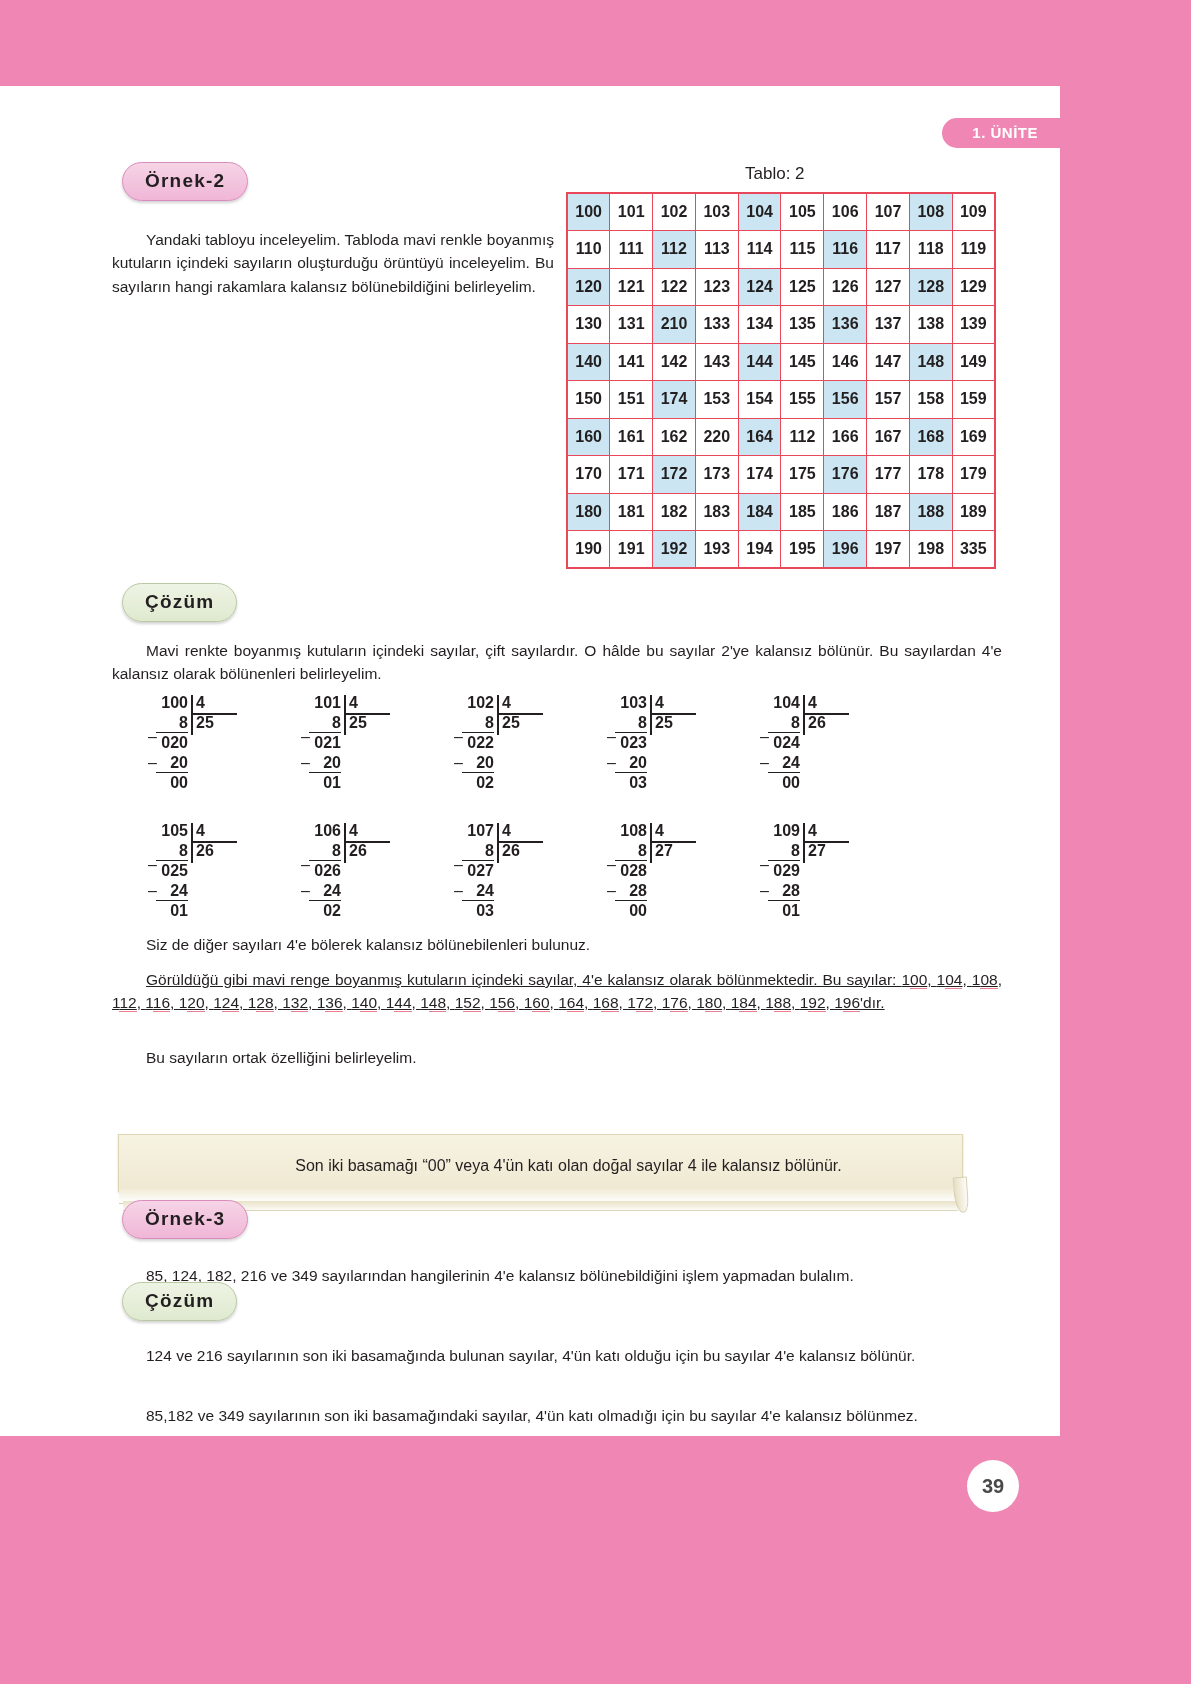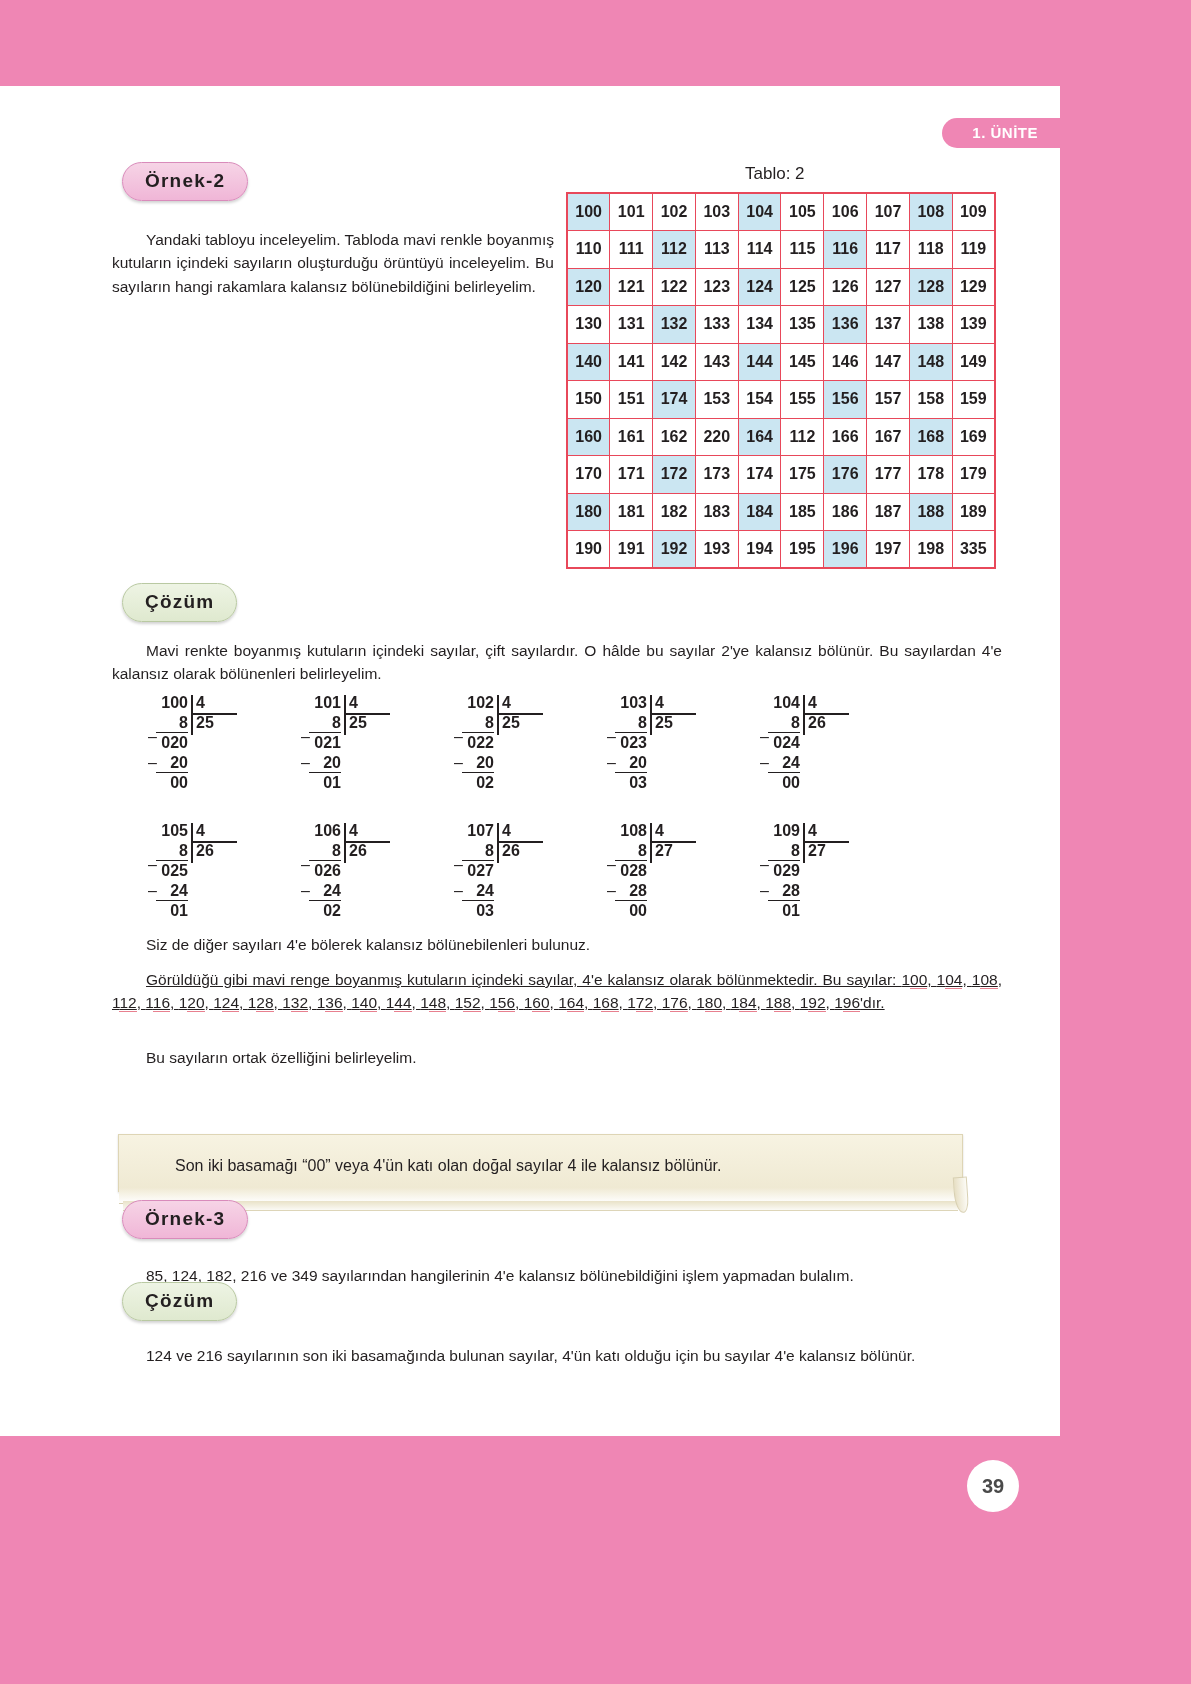--- a/index.html
+++ b/index.html
@@ -103,20 +103,21 @@
   .ubar2 { position:absolute; left:16px; top:78px; width:32px; height:1.4px; background:#231f20; }
   .rem2 { position:absolute; left:0; top:80px; width:48px; text-align:right; }
   
   .und { border-bottom: 1.5px solid #e8808f; }
   
   .rulebox {
     position:absolute;
     background: linear-gradient(#f7f3e2, #efe9d2);
     border:1px solid #ded5b5;
     box-shadow: 0 1px 2px rgba(0,0,0,.15);
+    text-align: center;
   }
   .rulebox .rtext {
     font-size:16px; color:#231f20; padding: 22px 0 0 56px;
   }
   .rule-page {
     position:absolute; left:0; bottom:-13px; width:100%; height:16px;
     background: linear-gradient(#f0ead4, #ffffff);
     border-bottom:1px solid #d8d0b2;
   }
   .rule-page2 {
@@ -194,21 +195,21 @@
             <td class="hl">124</td>
             <td>125</td>
             <td>126</td>
             <td>127</td>
             <td class="hl">128</td>
             <td>129</td>
           </tr>
           <tr>
             <td>130</td>
             <td>131</td>
-            <td class="hl">132</td>
+            <td class="hl">210</td>
             <td>133</td>
             <td>134</td>
             <td>135</td>
             <td class="hl">136</td>
             <td>137</td>
             <td>138</td>
             <td>139</td>
           </tr>
           <tr>
             <td class="hl">140</td>
@@ -466,16 +467,17 @@
   </div>
 
   <p class="body indent abs" style="left:112px; top:1178px; width:890px;">85, 124, 182, 216 ve 349 sayılarından hangilerinin 4'e kalansız bölünebildiğini işlem yapmadan bulalım.</p>
 
   <div class="abs" style="left:122px; top:1196px;">
     <span class="pill pill-green">Çözüm</span>
   </div>
 
   <p class="body indent abs" style="left:112px; top:1258px; width:890px;">124 ve 216 sayılarının son iki basamağında bulunan sayılar, 4'ün katı olduğu için bu sayılar 4'e kalansız bölünür.</p>
 
+  <p class="body indent abs" style="left:112px; top:1318px; width:890px;">85,182 ve 349 sayılarının son iki basamağındaki sayılar, 4'ün katı olmadığı için bu sayılar 4'e kalansız bölünmez.</p>
 
 </div>
 
 <div class="pagenum">39</div>
 
 </body></html>

